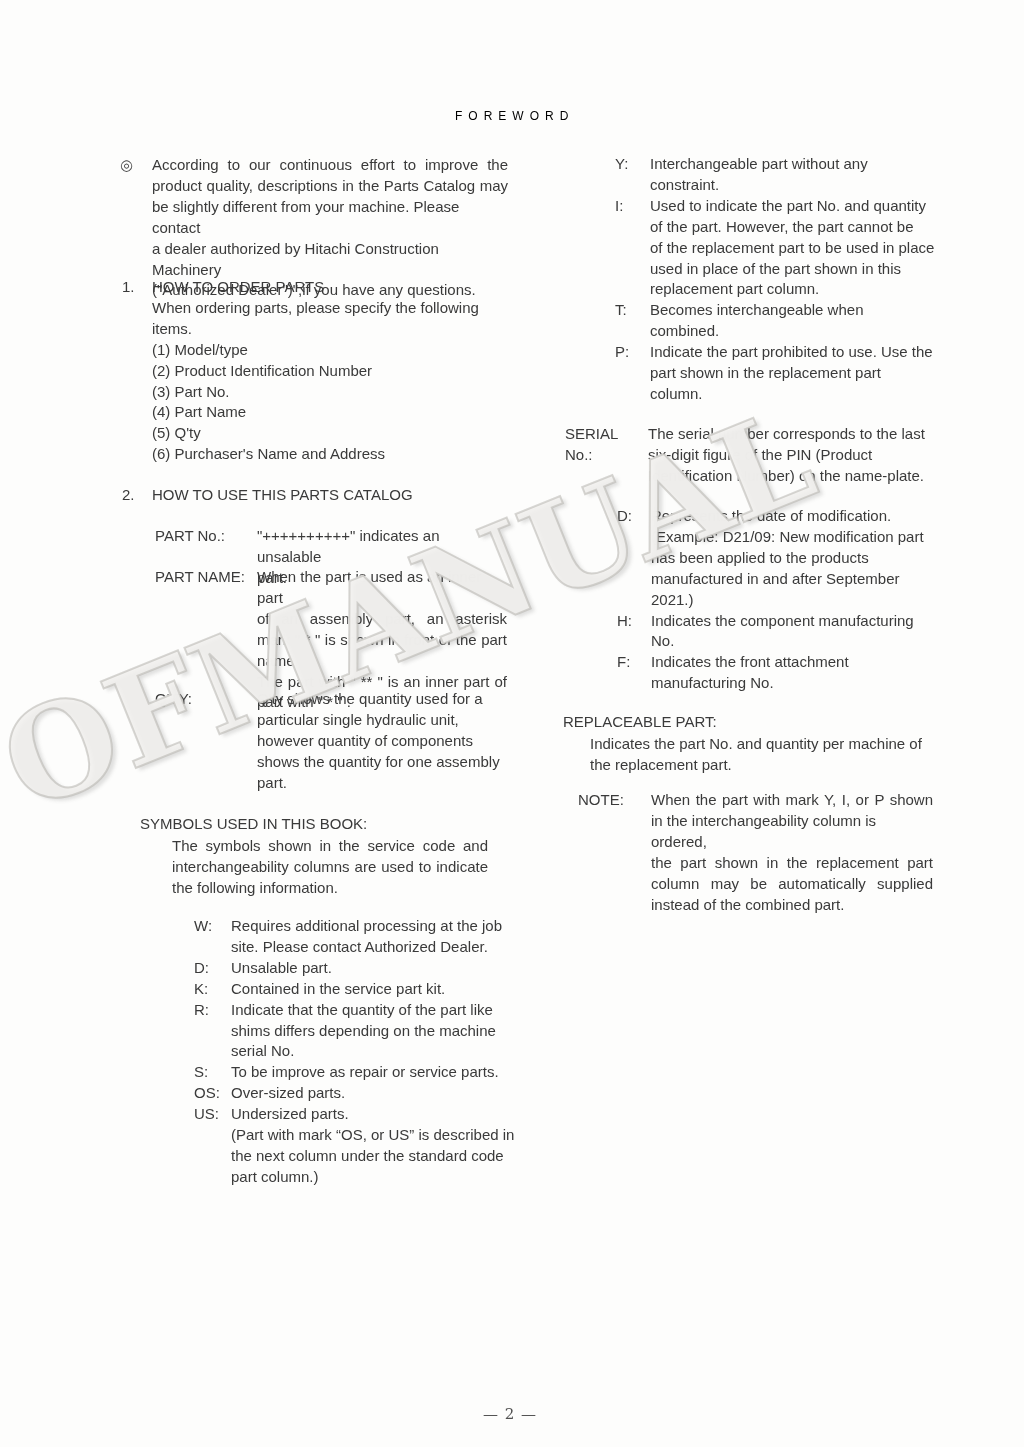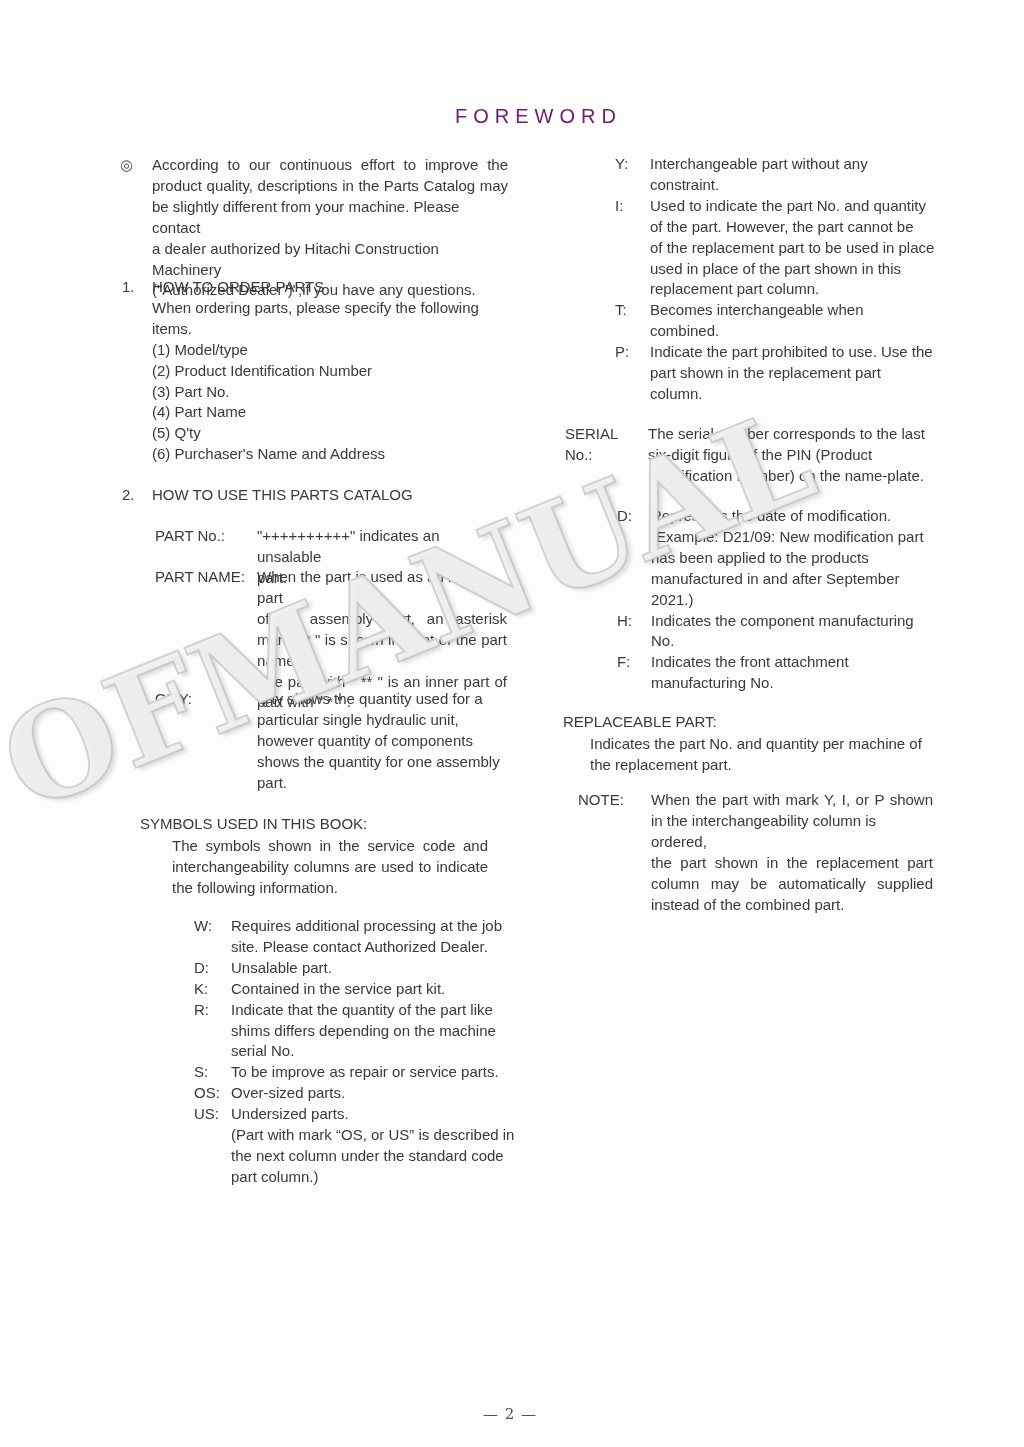--- a/index.html
+++ b/index.html
@@ -11,22 +11,22 @@
     font-size:15px;
     line-height:20.9px;
     color:#3a3a3a;
     overflow:hidden;
   }
   .blk{position:absolute;}
   .ln{white-space:nowrap;}
   .jl{text-align-last:justify;white-space:normal;}
   .title{
     position:absolute;left:455px;top:106px;
-    margin:0;font-size:20px;font-weight:400;
-    letter-spacing:6px;color:#701a75;
+    margin:0;font-size:12px;font-weight:400;
+    letter-spacing:6px;color:#000000;
   }
   
   .intro{left:120px;top:155px;width:390px;display:grid;grid-template-columns:32px 356px;}
   .bullet{font-size:15px;color:#4a4a4a;}
   .sec{width:390px;}
   .sec1{left:120px;top:277px;}
   .sec2{left:120px;top:485px;}
   .secrow{display:grid;grid-template-columns:32px auto;}
   .num{padding-left:2px;}
   .indent{margin-left:32px;width:356px;}

